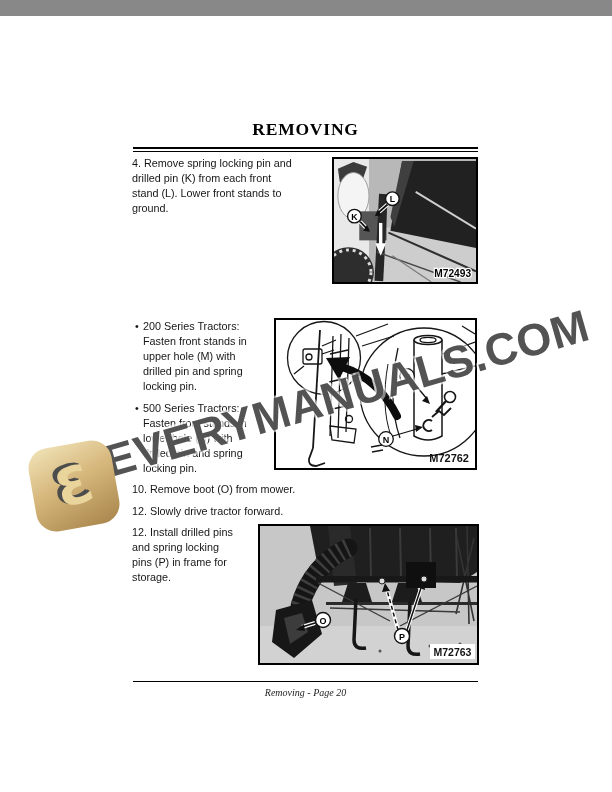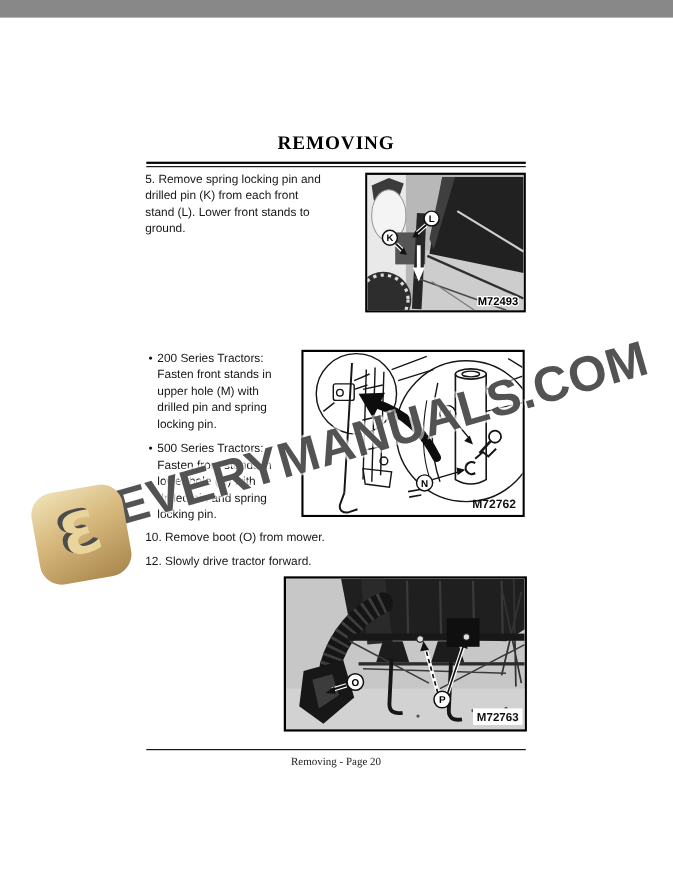--- a/index.html
+++ b/index.html
@@ -34,21 +34,21 @@
   .figure { position:absolute; box-sizing:border-box; border:2px solid #000; background:#fff; }
   .fig1 { top:141px; left:332px; width:146px; height:127px; }
   .fig2 { top:302px; left:274px; width:203px; height:152px; }
   .fig3 { top:508px; left:258px; width:221px; height:141px; background:#c7c7c7; }
   .figure svg { display:block; width:100%; height:100%; }
   .figlabel { font-family:"Liberation Sans", sans-serif; font-weight:bold; }
 
   .footer-rule { position:absolute; top:665px; left:133px; width:345px; border-top:1.2px solid #000; }
   .footer-text {
     position:absolute; top:671px; left:133px; width:345px; text-align:center;
-    font-family:"Liberation Serif", serif; font-size:10px; color:#222;
+    font-family:"Liberation Serif", serif; font-size:10px; color:#222;font-style:italic;
   }
 
   .watermark-text {
     position:absolute; left:112px; top:423px; z-index:30;
     font-size:45px; font-weight:bold; line-height:45px; letter-spacing:0.5px;
     color:rgba(70,70,70,0.93);
     transform:rotate(-16deg); transform-origin:left bottom;
     text-shadow:2px 2px 0 rgba(255,255,255,.5), -2px -2px 0 rgba(255,255,255,.5),
                 2px -2px 0 rgba(255,255,255,.5), -2px 2px 0 rgba(255,255,255,.5);
     white-space:nowrap; pointer-events:none;
@@ -66,21 +66,21 @@
   }
 </style>
 </head>
 <body>
 
 <div class="page">
 
   <div class="page-title">REMOVING</div>
   <div class="double-rule"></div>
 
-  <div class="step8 body-text pre">5. Remove spring locking pin and
+  <div class="step8 body-text pre">4. Remove spring locking pin and
 drilled pin (K) from each front
 stand (L). Lower front stands to
 ground.</div>
 
   <div class="figure fig1">
     <svg viewBox="0 0 146 127" preserveAspectRatio="none">
       <rect x="0" y="0" width="146" height="127" fill="#b8b8b8"></rect>
       <polygon points="40,127 52,70 146,90 146,127" fill="#cdcdcd"></polygon>
       <rect x="0" y="0" width="36" height="127" fill="#e9e9e9"></rect>
       <path d="M4,10 L20,3 L34,8 L30,20 L6,24 Z" fill="#3b3b3b"></path>
@@ -175,20 +175,24 @@
         <polygon points="147,107 139,105 140,112" fill="#111"></polygon>
         <circle cx="110" cy="119" r="7.3" fill="#fff" stroke="#111" stroke-width="1.3"></circle>
         <text class="figlabel" x="110" y="122.5" text-anchor="middle" font-size="9">N</text>
       </g>
       <text class="figlabel" x="193" y="142" text-anchor="end" font-size="11" fill="#111">M72762</text>
     </svg>
   </div>
 
   <div class="step10 body-text">10. Remove boot (O) from mower.</div>
   <div class="step11 body-text">12. Slowly drive tractor forward.</div>
+  <div class="step12 body-text pre">12. Install drilled pins
+and spring locking
+pins (P) in frame for
+storage.</div>
 
   <div class="figure fig3">
     <svg viewBox="0 0 217 137" preserveAspectRatio="none">
       <rect x="0" y="0" width="217" height="137" fill="#c7c7c7"></rect>
       <rect x="0" y="100" width="217" height="37" fill="#d2d2d2"></rect>
       <polygon points="50,0 217,0 217,46 200,57 60,52" fill="#1f1f1f"></polygon>
       <path d="M80,2 L82,50 M110,2 L111,50 M140,2 L141,52 M170,2 L171,50 M196,2 L197,52" stroke="#3a3a3a" stroke-width="2"></path>
       <polygon points="68,0 90,0 97,58 74,60" fill="#2a2a2a"></polygon>
       <path d="M196,8 L214,95 M214,12 L196,88 M207,0 L209,98" stroke="#333" stroke-width="1.6" fill="none"></path>
       <path d="M88,22 C66,32 48,52 40,80" stroke="#151515" stroke-width="19" fill="none" stroke-linecap="round"></path>

